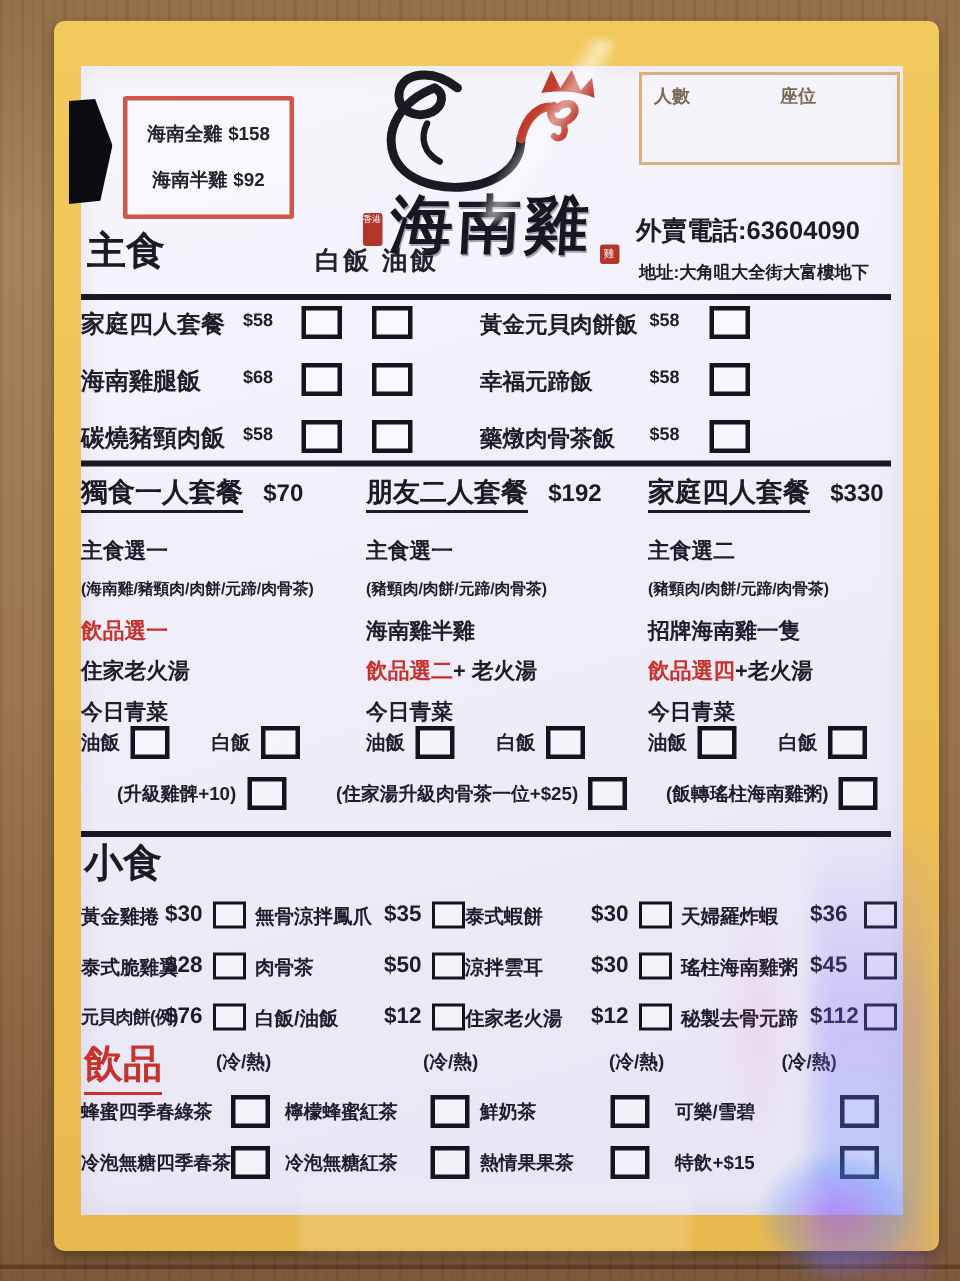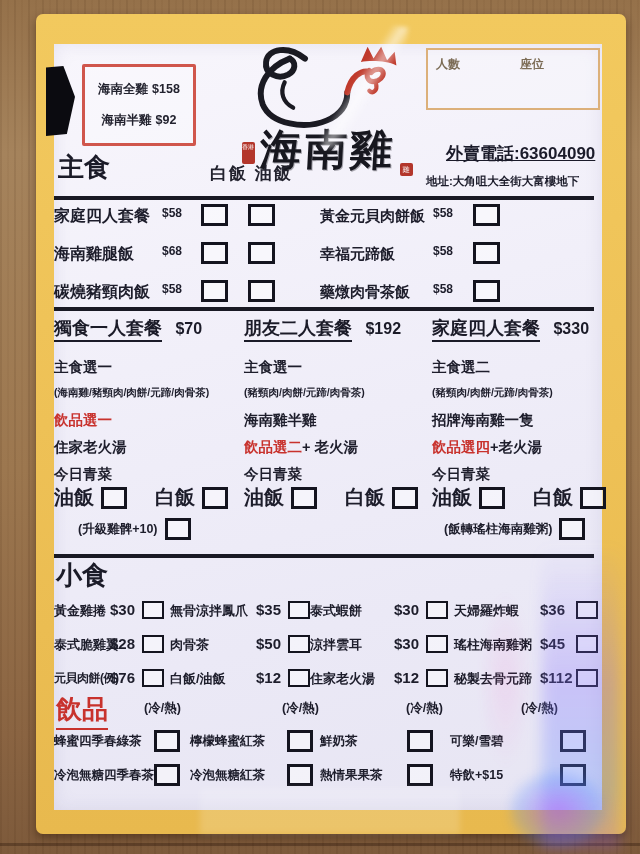--- a/index.html
+++ b/index.html
@@ -36,21 +36,21 @@
   .brand-line{display:flex;align-items:flex-end;justify-content:center;gap:5px;margin-top:-6px;}
   .seal{display:inline-block;background:#b3362b;color:#fff;border-radius:2px;}
   .seal.l{width:13px;height:20px;font-size:6px;line-height:7px;padding-top:2px;margin-bottom:14px;}
   .seal.r{width:13px;height:13px;font-size:7px;line-height:13px;margin-bottom:2px;}
   .brand{font-family:"DejaVu Serif",serif;font-weight:bold;font-size:42px;color:#17171f;letter-spacing:3px;
     transform:skewX(-3deg);text-shadow:1px 1px 0 rgba(23,23,31,.35);}
   .guest-box{position:absolute;left:372px;top:4px;width:170px;height:58px;border:2px solid #dcb07a;background:rgba(255,255,255,.15);}
   .guest-box span{position:absolute;top:6px;font-size:12px;font-weight:bold;color:#7c6c56;}
   .guest-box .gp{left:8px;}
   .guest-box .gs{left:92px;}
-  .phone{position:absolute;left:392px;top:98px;font-size:17px;font-weight:bold;color:#1b1b2a;text-decoration:underline;}
+  .phone{position:absolute;left:370px;top:98px;font-size:17px;font-weight:bold;color:#1b1b2a;}
   .address{position:absolute;left:372px;top:130px;font-size:11.5px;font-weight:bold;color:#1b1b2a;}
 
   .h1{position:absolute;font-size:26px;font-weight:bold;color:#1b1b28;}
   .h1.mains{left:4px;top:106px;}
   .h1.snacks{left:2px;top:514px;}
   .h1.drinks{left:2px;top:648px;color:#c8322d;border-bottom:2.5px solid #c8322d;padding-bottom:1px;}
   .rice-types{position:absolute;left:156px;top:118px;font-size:17px;font-weight:bold;color:#22222e;letter-spacing:2px;}
 
   .divider{position:absolute;left:0;width:540px;height:3.5px;background:#191924;}
   .d1{top:152px;} .d2{top:263px;} .d3{top:510px;}
@@ -80,21 +80,21 @@
   .set.s1{left:0;} .set.s2{left:190px;} .set.s3{left:378px;}
   .set>div{position:absolute;left:0;white-space:nowrap;}
   .set .trow{top:0;}
   .set-title{font-size:18px;font-weight:bold;color:#1b1b28;border-bottom:2.5px solid #1b1b28;padding-bottom:2px;}
   .set-price{font-size:16px;font-weight:bold;color:#1b1b28;margin-left:9px;}
   .sl{font-size:14.5px;font-weight:bold;color:#1d1d2b;}
   .sl.small{font-size:10.5px;}
   .sl .red{color:#c8322d;}
   .set .l1{top:42px;} .set .l2{top:70px;} .set .l3{top:95px;} .set .l4{top:122px;} .set .l5{top:149px;}
   .set .rice-row{top:168px;display:flex;align-items:center;gap:7px;}
-  .rlab{font-size:20px;font-weight:bold;color:#1d1d2b;}
+  .rlab{font-size:13px;font-weight:bold;color:#1d1d2b;}
   .rice-row .sp{width:14px;}
   .upgrade{position:absolute;display:flex;align-items:center;gap:7px;font-size:12.5px;font-weight:bold;color:#1d1d2b;white-space:nowrap;padding-left:24px;}
   .up1{left:0;top:474px;} .up2{left:146px;top:474px;} .up3{left:366px;top:474px;}
 
   
   .srow{position:absolute;left:0;width:548px;height:26px;}
   .sy1{top:554px;} .sy2{top:588px;} .sy3{top:622px;}
   .scell{position:absolute;top:0;height:26px;}
   .scell .sname{position:absolute;left:0;top:4px;font-size:13px;font-weight:bold;color:#1d1d2b;white-space:nowrap;}
   .scell .sprice{position:absolute;top:3px;font-size:15px;font-weight:bold;color:#1d1d2b;}
@@ -270,20 +270,24 @@
         <span class="sp"></span>
         <span class="rlab">白飯</span>
           <span class="cb md"></span>
       </div>
     </div>
 
     <div class="upgrade up1">
       <span>(升級雞髀+10)</span>
       <span class="cb md"></span>
     </div>
+    <div class="upgrade up2">
+      <span>(住家湯升級肉骨茶一位+$25)</span>
+      <span class="cb md"></span>
+    </div>
     <div class="upgrade up3">
       <span>(飯轉瑤柱海南雞粥)</span>
       <span class="cb md"></span>
     </div>
 
     <div class="divider d3"></div>
 
     <div class="h1 snacks">小食</div>
 
     <div class="srow sy1">

